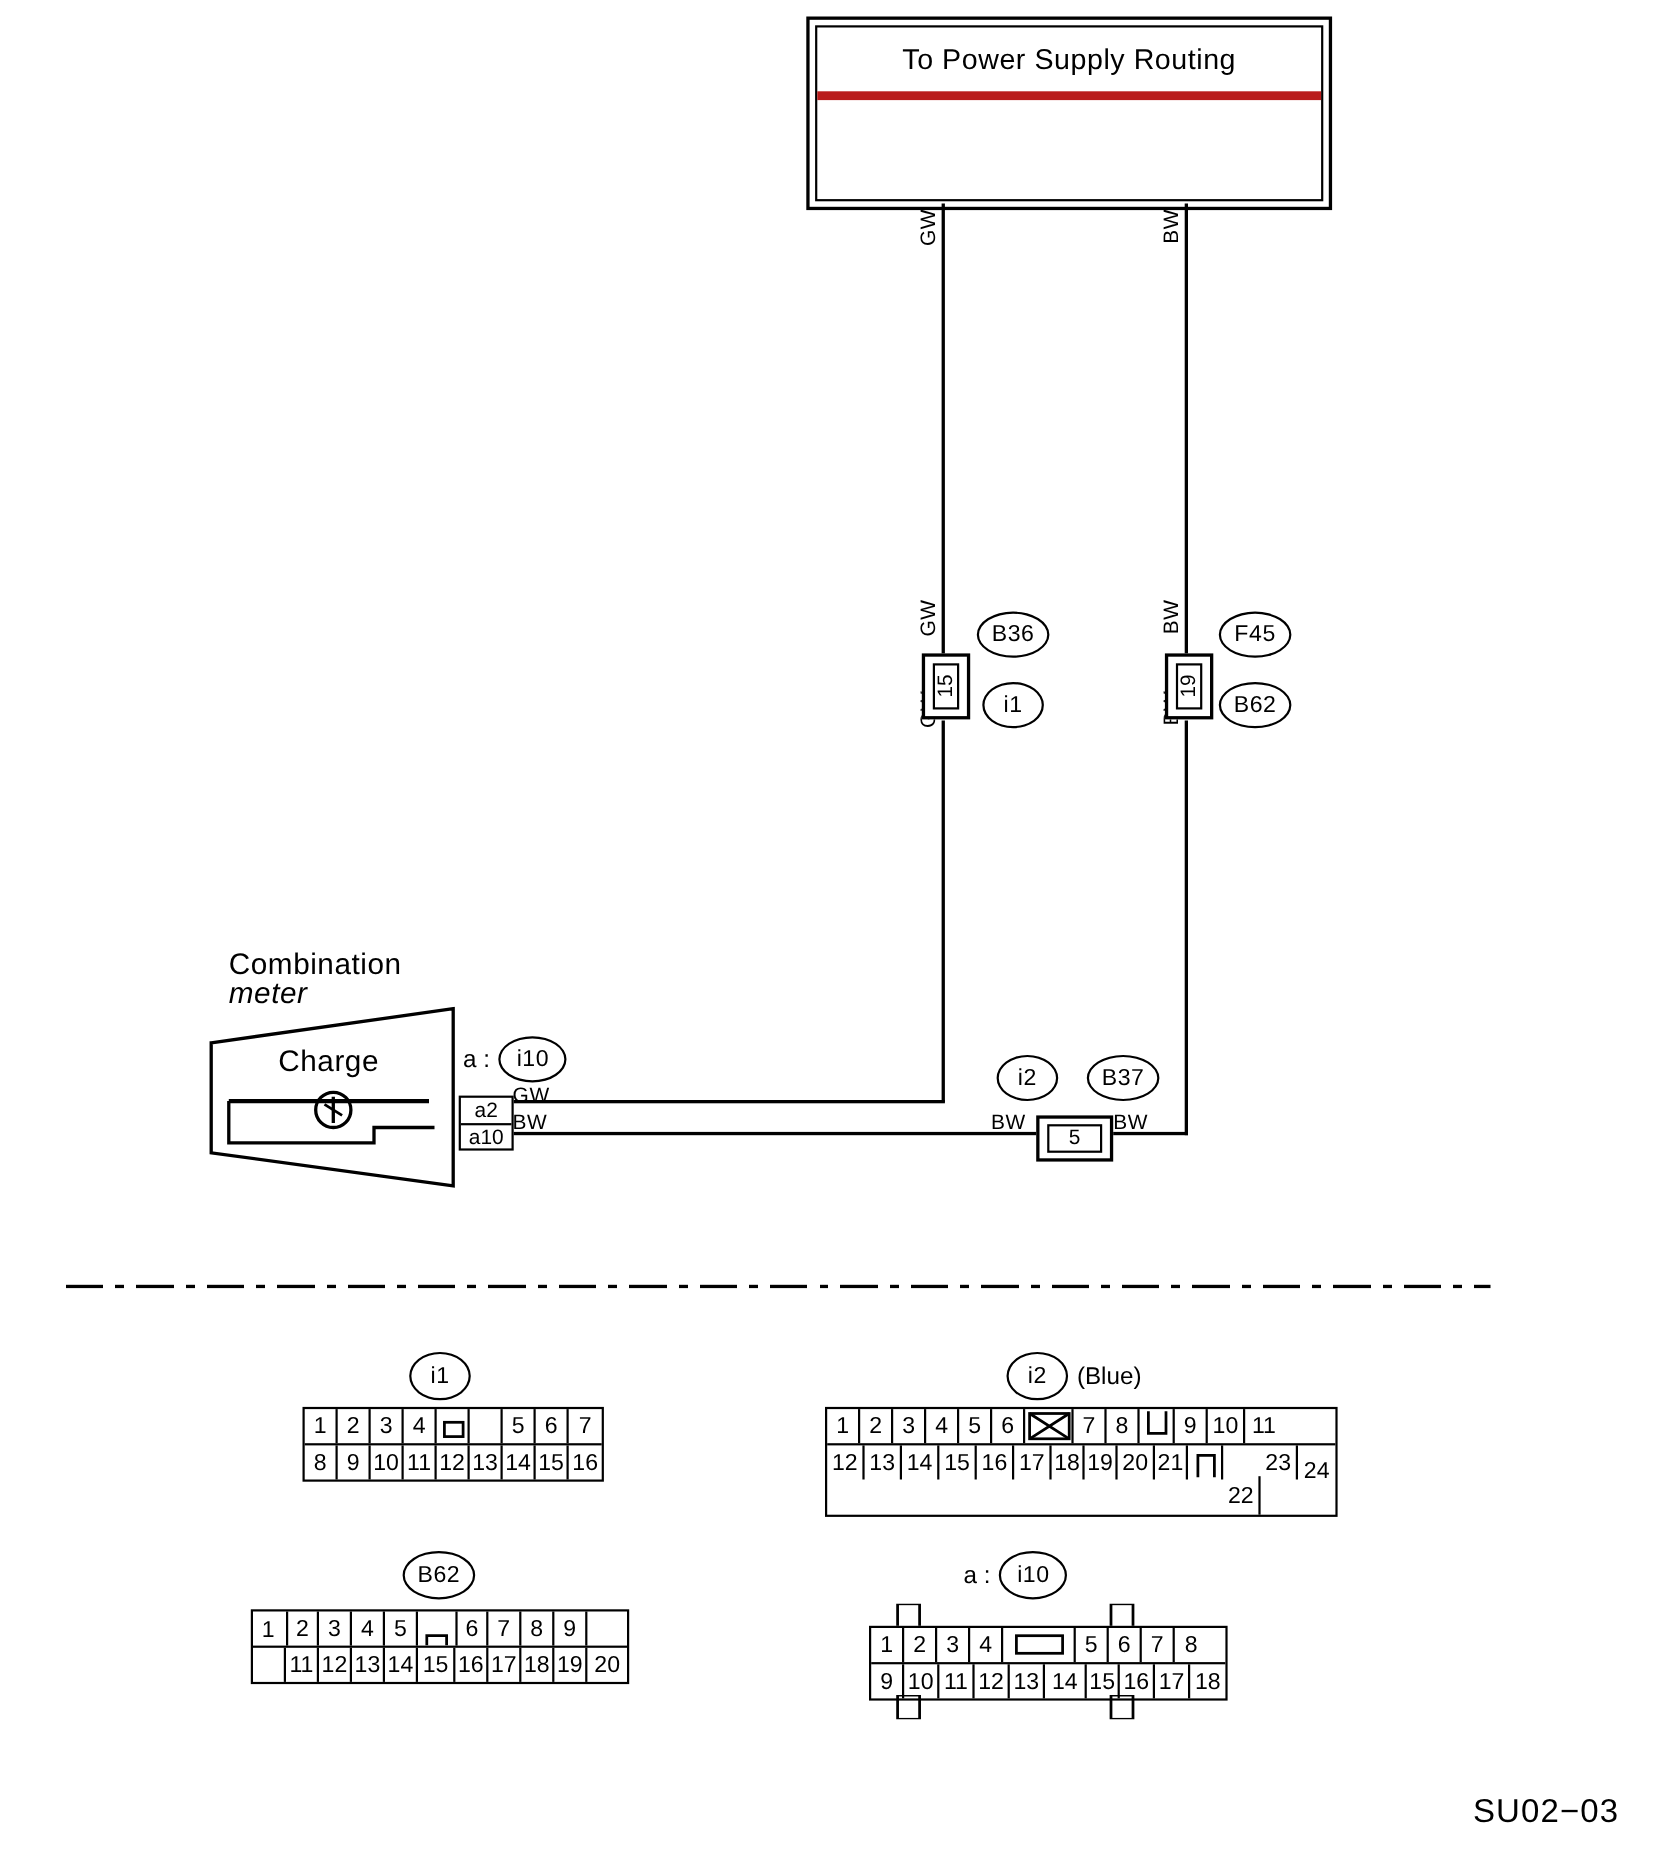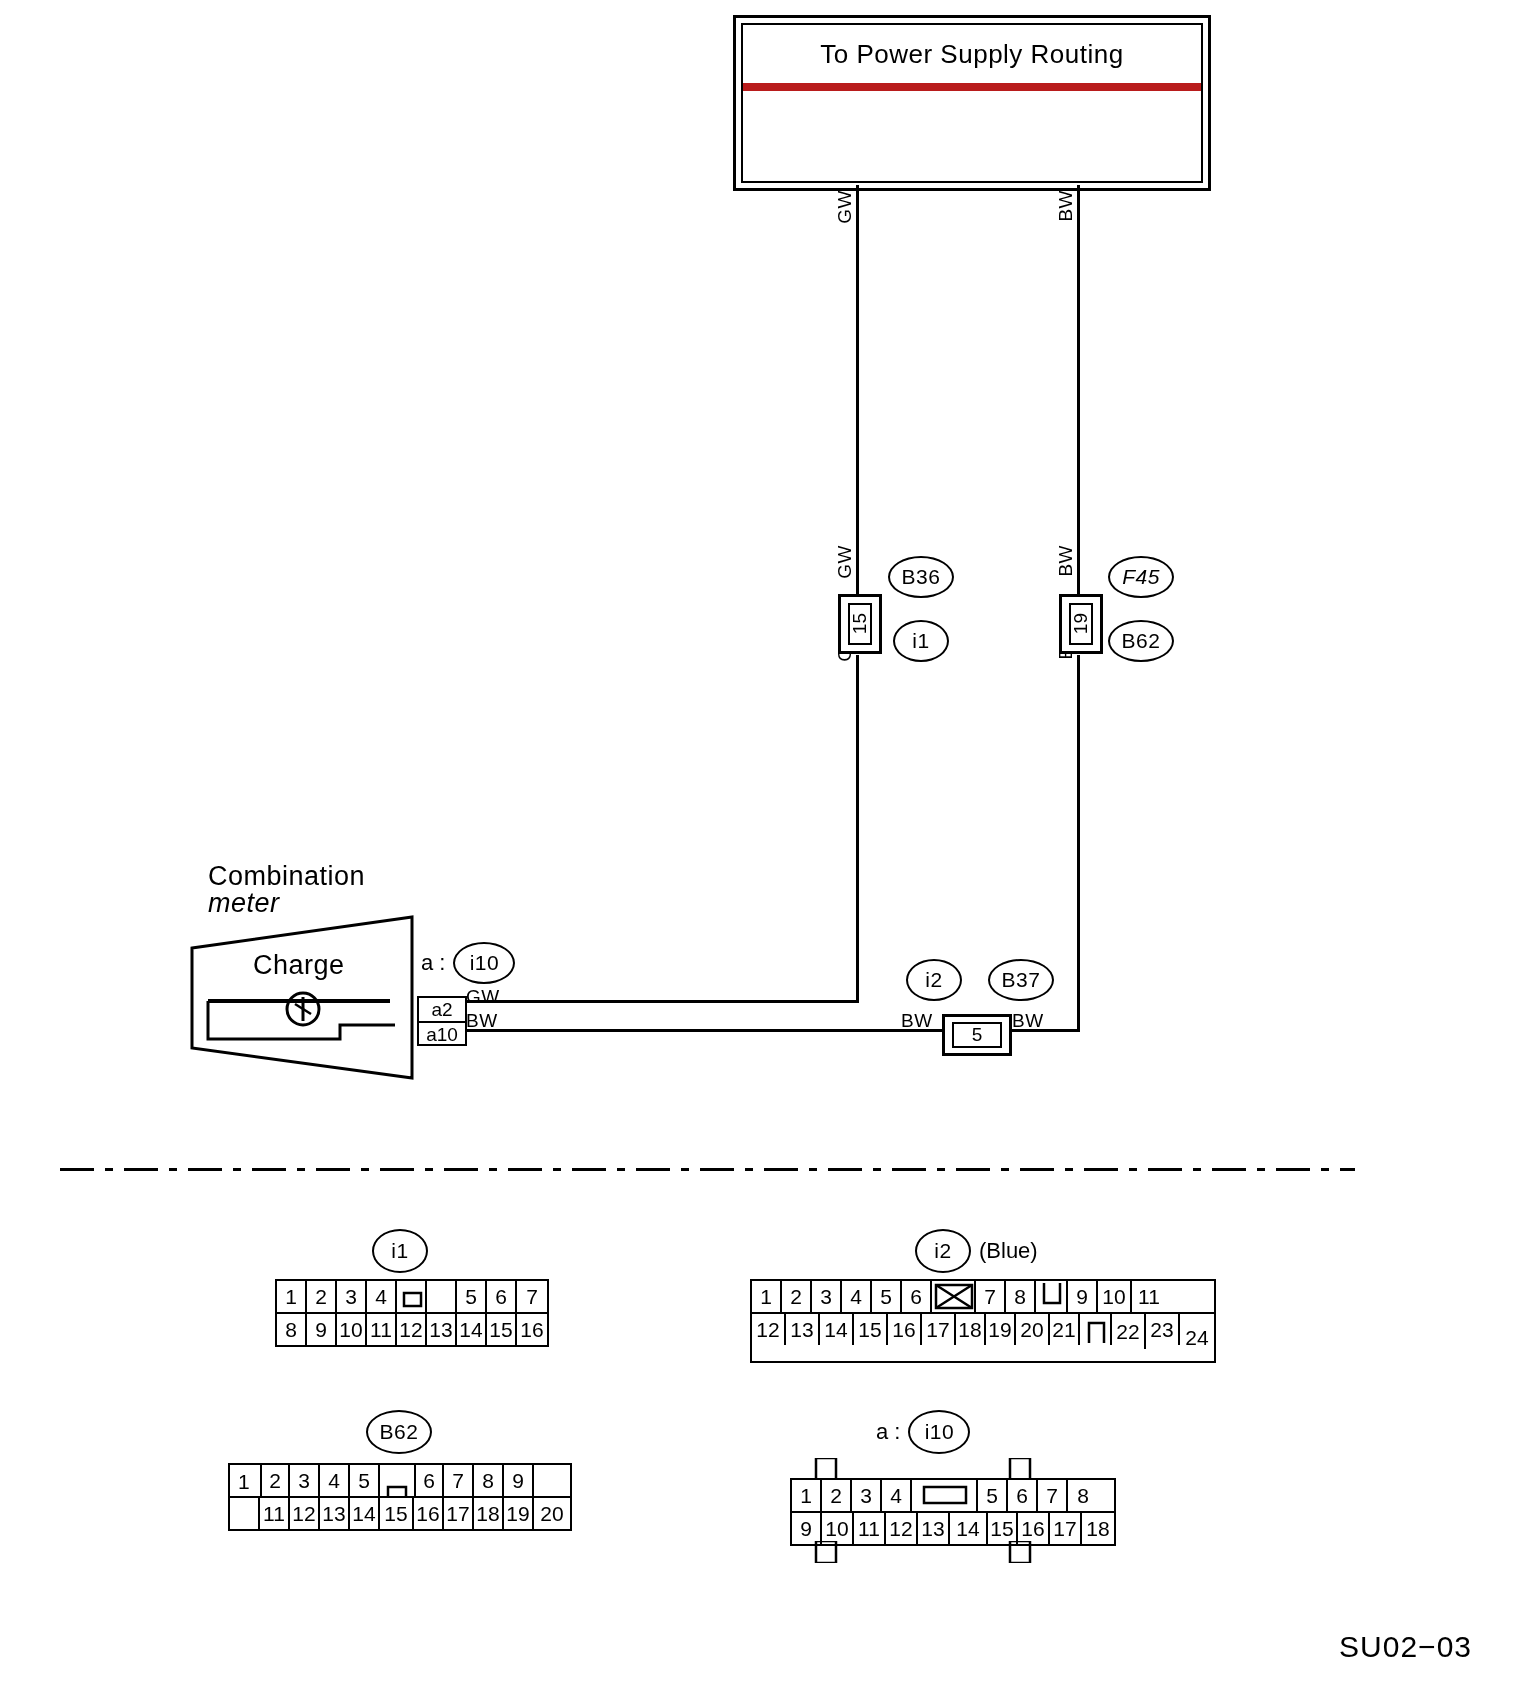--- a/index.html
+++ b/index.html
@@ -104,21 +104,21 @@
   </div>
 </div>
 <div class="conn-v" style="left:1059px;top:594px;width:38px;height:54px;">
   <div class="pin">
     <span>19</span>
   </div>
 </div>
 
 <div class="oval" style="left:888px;top:556px;width:62px;height:38px;">B36</div>
 <div class="oval" style="left:893px;top:620px;width:52px;height:38px;">i1</div>
-<div class="oval" style="left:1108px;top:556px;width:62px;height:38px;font-style:italic;">F45</div>
+<div class="oval" style="left:1108px;top:556px;width:62px;height:38px;">F45</div>
 <div class="oval" style="left:1108px;top:620px;width:62px;height:38px;">B62</div>
 
 <div class="meter-label" style="left:208px;top:861px;">Combination</div>
 <div class="meter-label" style="left:208px;top:888px;font-style:italic;">meter</div>
 
 <svg id="meter-shape" class="abs" viewBox="0 0 225 165" width="225" height="165" style="left:190px;top:915px;">
   <polygon points="2,33 222,2 222,163 2,133" fill="none" stroke="#000" stroke-width="3"></polygon>
   <path d="M18,86 L200,86" stroke="#000" stroke-width="4" fill="none"></path>
   <path d="M18,86 L18,124 L150,124 L150,110 L205,110" stroke="#000" stroke-width="3" fill="none"></path>
 </svg>
@@ -224,21 +224,21 @@
     <div class="cell" style="width:34px;height:31px;">17</div>
     <div class="cell" style="width:30px;height:31px;">18</div>
     <div class="cell" style="width:30px;height:31px;">19</div>
     <div class="cell" style="width:34px;height:31px;">20</div>
     <div class="cell" style="width:30px;height:31px;">21</div>
     <div class="cell" style="width:32px;height:31px;position:relative;">
       <svg viewBox="0 0 32 31" width="32" height="31" style="position:absolute;left:0;top:0;">
         <path d="M9,29 L9,9 L24,9 L24,29" fill="none" stroke="#000" stroke-width="2.5"></path>
       </svg>
     </div>
-    <div class="cell" style="width:34px;height:35px;">22</div>
+    <div class="cell" style="width:34px;height:35px;margin-top:28px;">22</div>
     <div class="cell" style="width:34px;height:31px;">23</div>
     <div class="cell" style="width:34px;height:47px;">24</div>
   </div>
 </div>
 
 <div class="tag-wrap" style="left:366px;top:1410px;">
   <span class="oval" style="position:relative;left:0;top:0;width:62px;height:40px;">B62</span>
 </div>
 <div class="grid" style="left:228px;top:1463px;">
   <div class="grow">

